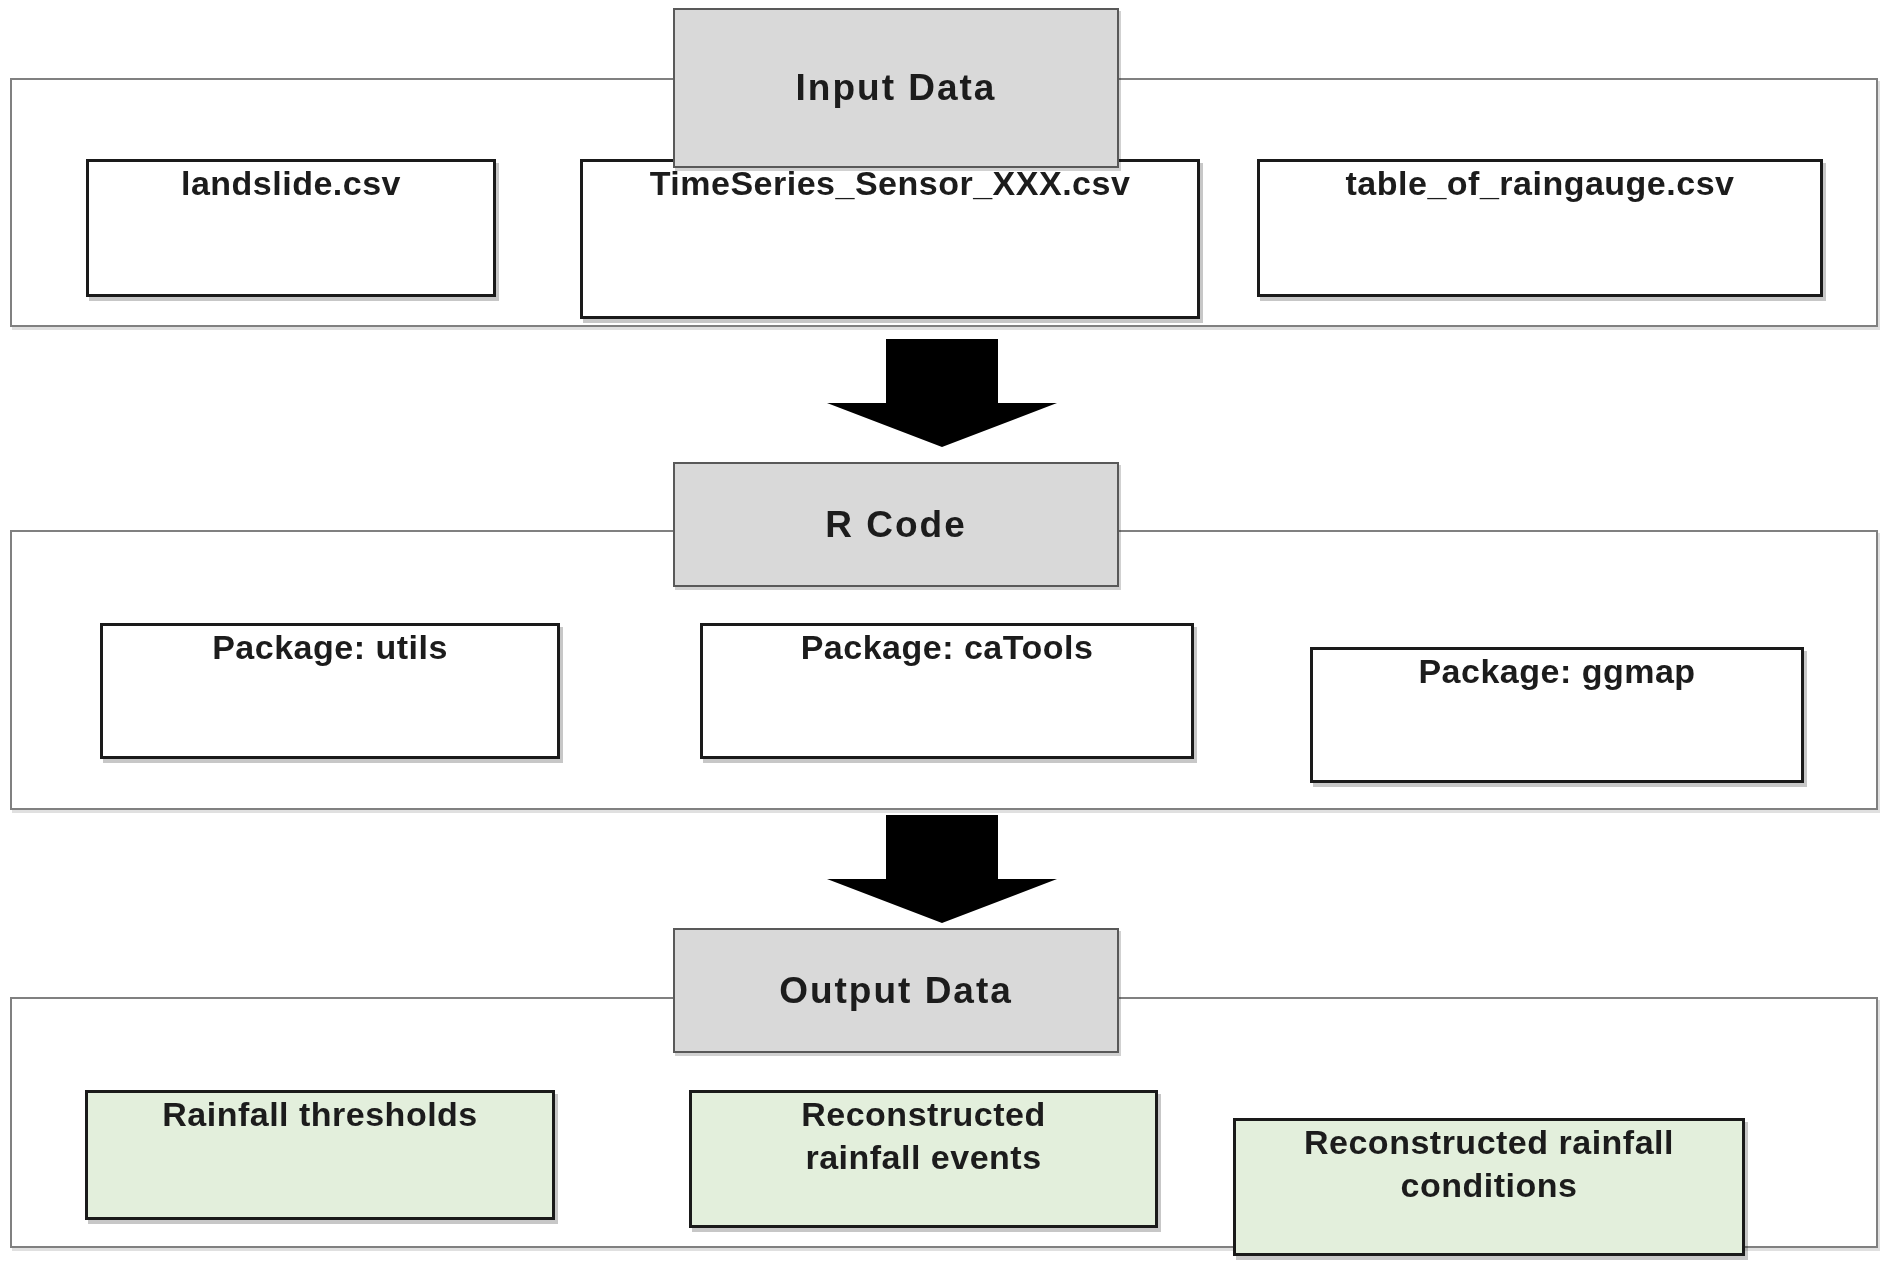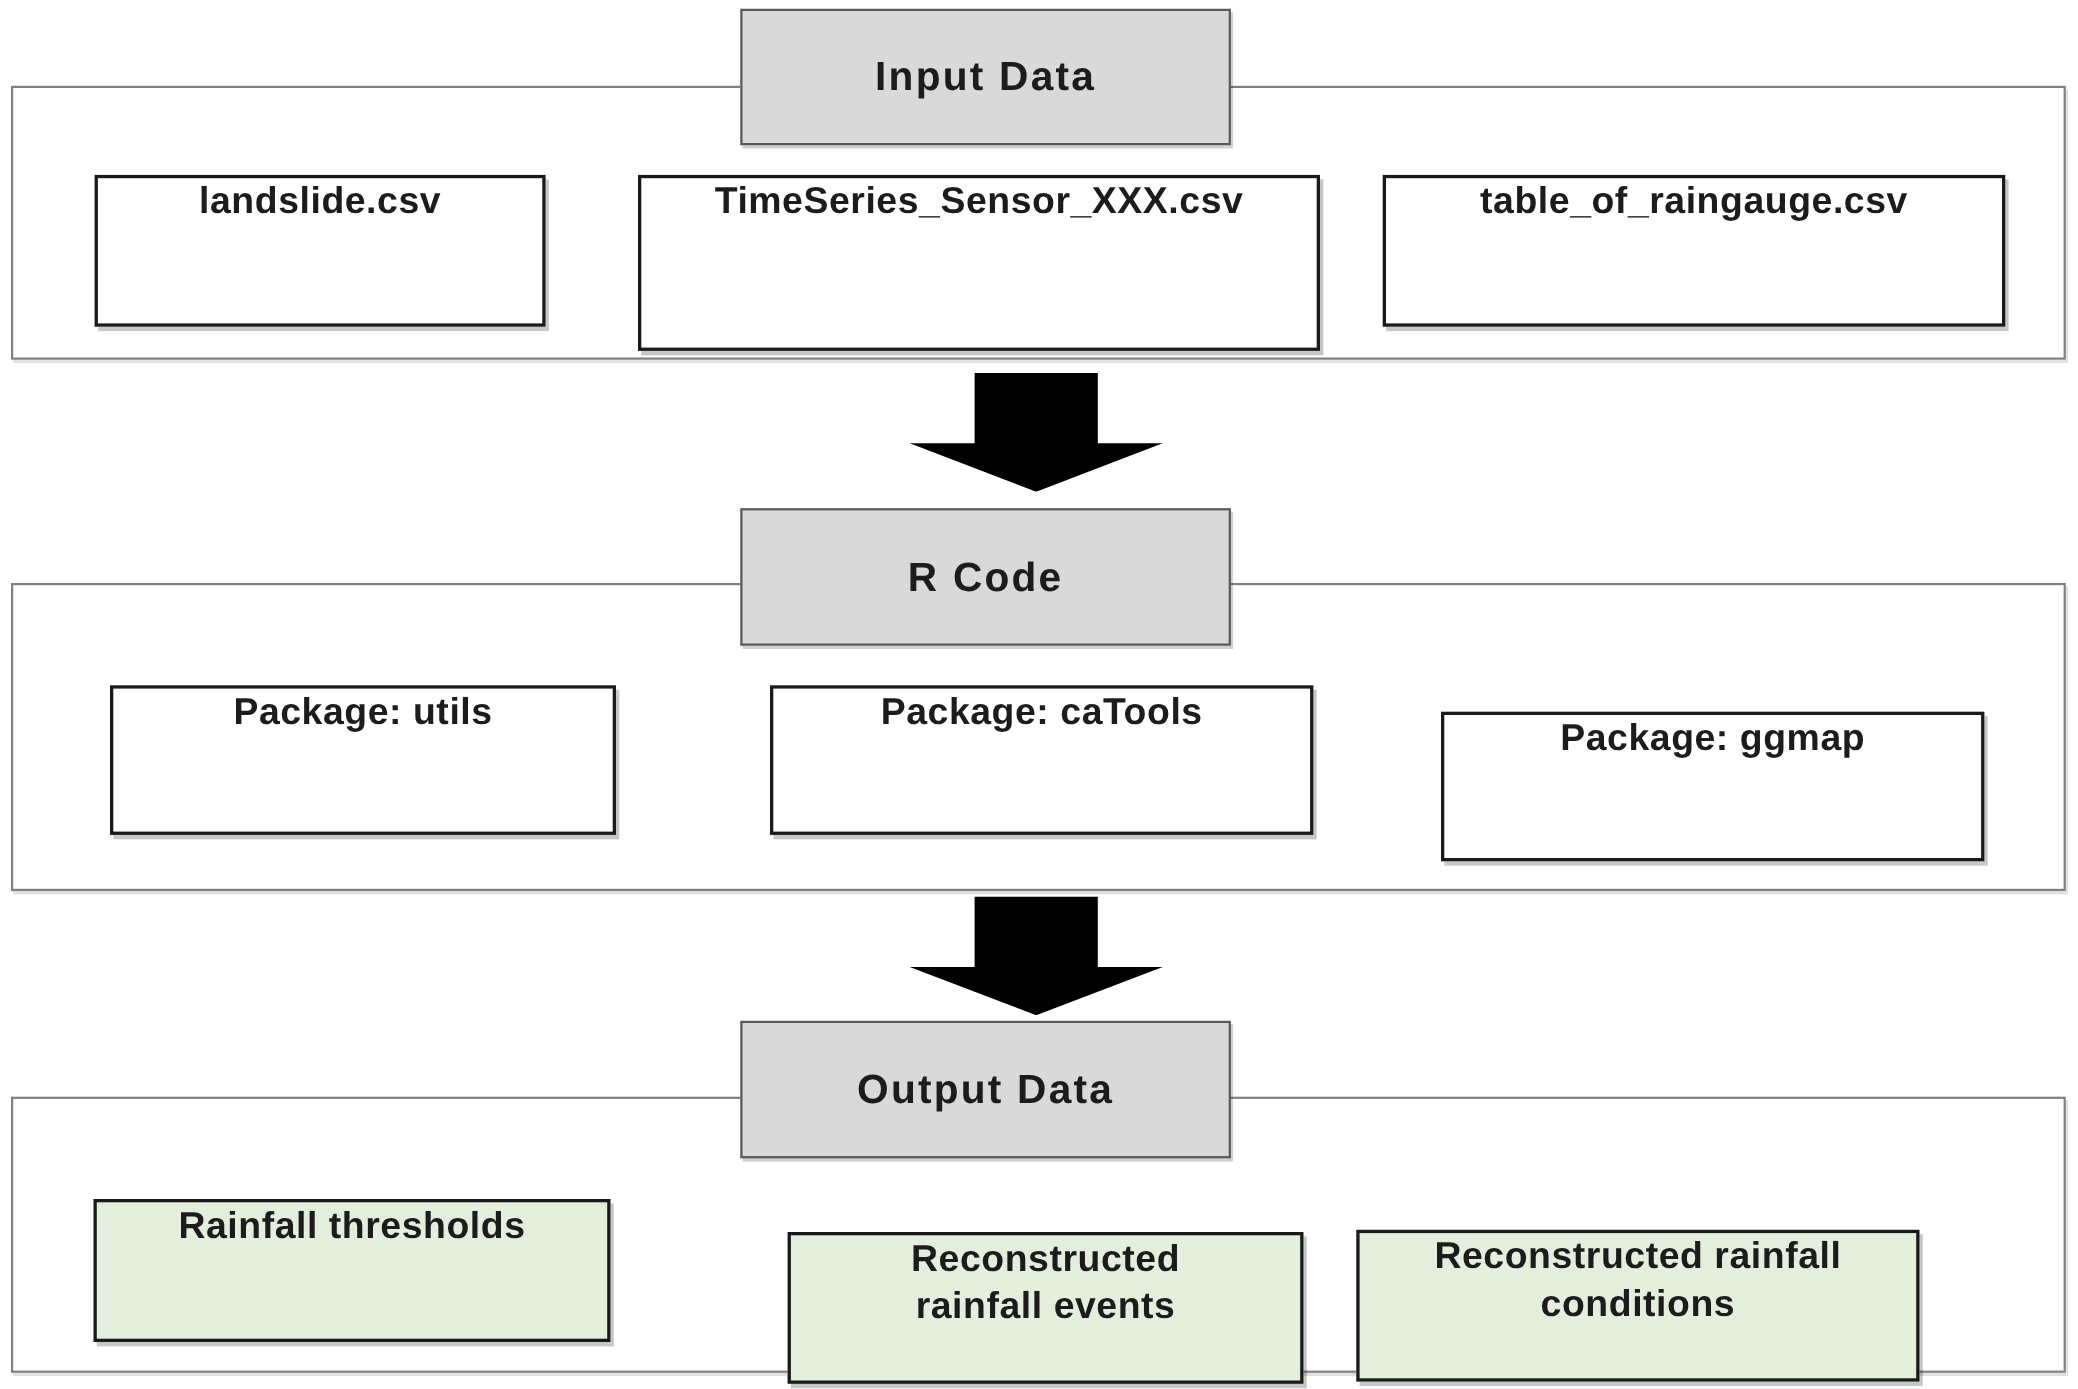--- a/index.html
+++ b/index.html
@@ -25,21 +25,21 @@
   }
   .frame-input  { top: 78px;  height: 249px; }
   .frame-rcode  { top: 530px; height: 280px; }
   .frame-output { top: 997px; height: 251px; }
 
   
   .section-header {
     position: absolute;
     left: 673px;
     width: 446px;
-    height: 124px;
+    height: 160px;
     background: var(--header-fill, #d9d9d9);
     border: 2px solid var(--header-border, #595959);
     box-shadow: 2px 3px 0 rgba(0,0,0,0.18);
     display: flex;
     align-items: center;
     justify-content: center;
     font-size: 37px;
     font-weight: bold;
     letter-spacing: 2px;
     z-index: 3;
@@ -73,21 +73,21 @@
   .box-timeseries  { left: 580px;  top: 159px; width: 620px; height: 160px; }
   .box-raingauge   { left: 1257px; top: 159px; width: 566px; height: 138px; }
 
   
   .box-utils   { left: 100px;  top: 623px; width: 460px; height: 136px; }
   .box-catools { left: 700px;  top: 623px; width: 494px; height: 136px; }
   .box-ggmap   { left: 1310px; top: 623px; width: 494px; height: 136px; margin-top: 24px; }
 
   
   .box-thresholds { left: 85px;   top: 1090px; width: 470px; height: 130px; }
-  .box-events     { left: 716px;  top: 1090px; width: 469px; height: 138px; margin-top: 30px; }
+  .box-events     { left: 689px;  top: 1090px; width: 469px; height: 138px; }
   .box-conditions { left: 1233px; top: 1090px; width: 512px; height: 138px; margin-top: 28px; }
 
   
   .flow-arrow {
     position: absolute;
     left: 827px;
     width: 230px;
     height: 108px;
     z-index: 1;
   }

